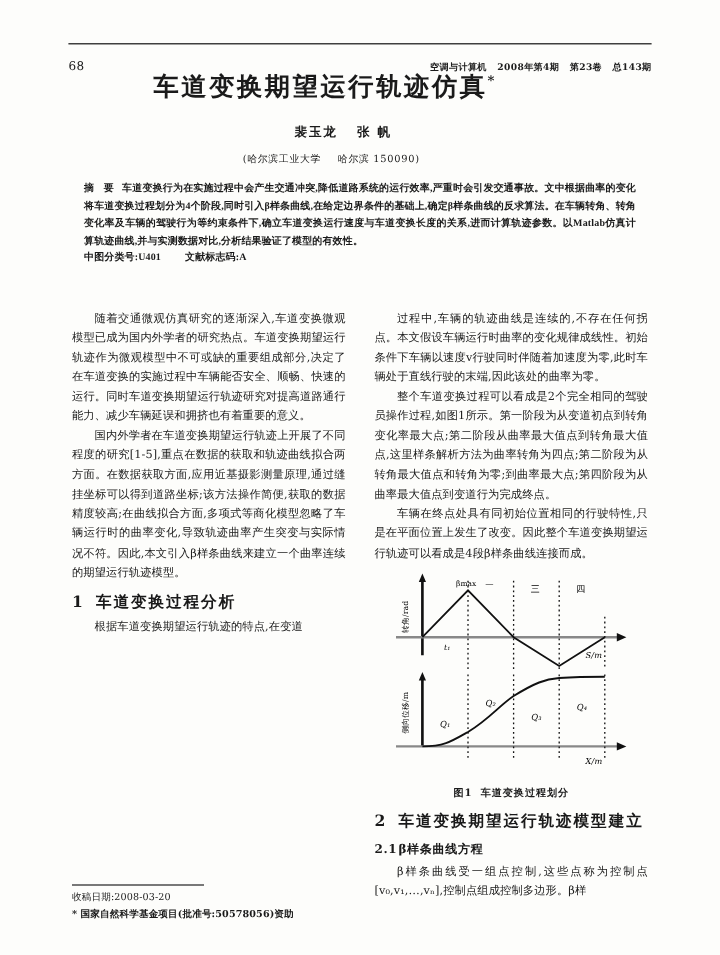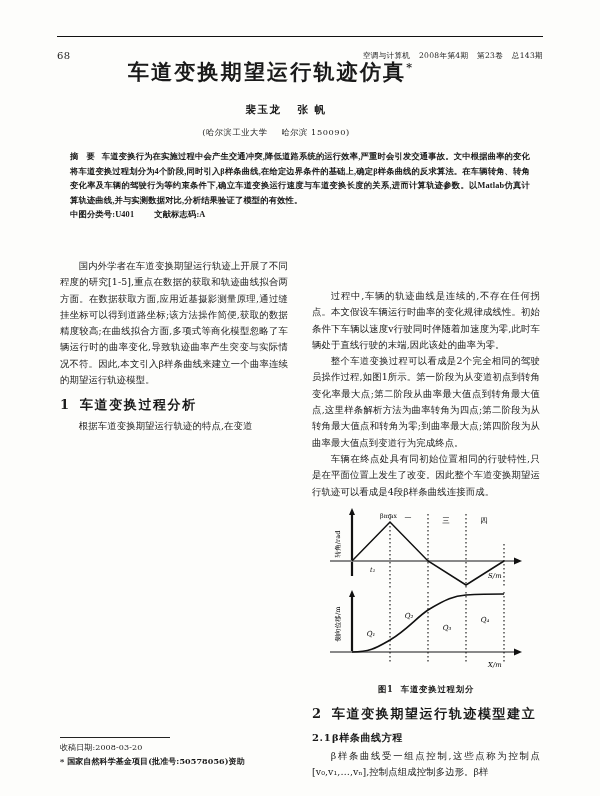--- a/index.html
+++ b/index.html
@@ -35,21 +35,21 @@
     margin-top: 12px;
   }
   .runhead .pageno {
     font-size: 10px;
     font-family: "DejaVu Serif", serif;
   }
   .runhead .jinfo {
     font-size: 7.6px;
     white-space: nowrap;
   }
-  .runhead .jinfo span { margin-left: 6px; }
+  .runhead .jinfo span { margin-left: 6px; font-weight: bold; }
   .rule {
     position: absolute;
     left: 57px; top: 36px;
     width: 486px; height: 0;
     border-top: 1.6px solid #111;
   }
 
   
   .title {
     position: absolute;
@@ -115,21 +115,21 @@
   .col {
     position: absolute;
     top: 258px;
     width: 228px;
     font-size: 9.4px;
     line-height: 16.3px;
     text-align: justify;
     letter-spacing: .1px;
   }
   .col.left  { left: 60px; }
-  .col.right { left: 312px; margin-top: 30px; }
+  .col.right { left: 312px; }
   .col p { margin: 0; text-indent: 2em; }
   .h1 {
     font-size: 13px;
     font-weight: bold;
     letter-spacing: 1.6px;
     margin: 9px 0 4px 0;
     text-indent: 0;
   }
   .h1 .num { display: inline-block; width: 20px; }
   .h2 {
@@ -195,20 +195,21 @@
   <div class="authors"><span>裴玉龙</span><span class="gap"></span><span>张 帆</span></div>
 
   <div class="affil"><span>(哈尔滨工业大学</span><span class="gap"></span><span>哈尔滨 150090)</span></div>
 
   <div class="abs-block">
     <div class="abs-body"><span class="lbl">摘 要</span><span>车道变换行为在实施过程中会产生交通冲突,降低道路系统的运行效率,严重时会引发交通事故。文中根据曲率的变化将车道变换过程划分为4个阶段,同时引入β样条曲线,在给定边界条件的基础上,确定β样条曲线的反求算法。在车辆转角、转角变化率及车辆的驾驶行为等约束条件下,确立车道变换运行速度与车道变换长度的关系,进而计算轨迹参数。以Matlab仿真计算轨迹曲线,并与实测数据对比,分析结果验证了模型的有效性。</span></div>
     <div class="clsrow"><span>中图分类号:</span><span>U401</span><span class="sep"></span><span>文献标志码:</span><span>A</span></div>
   </div>
 
   <div class="col left">
+    <p>随着交通微观仿真研究的逐渐深入,车道变换微观模型已成为国内外学者的研究热点。车道变换期望运行轨迹作为微观模型中不可或缺的重要组成部分,决定了在车道变换的实施过程中车辆能否安全、顺畅、快速的运行。同时车道变换期望运行轨迹研究对提高道路通行能力、减少车辆延误和拥挤也有着重要的意义。</p>
     <p>国内外学者在车道变换期望运行轨迹上开展了不同程度的研究[1-5],重点在数据的获取和轨迹曲线拟合两方面。在数据获取方面,应用近基摄影测量原理,通过缝挂坐标可以得到道路坐标;该方法操作简便,获取的数据精度较高;在曲线拟合方面,多项式等商化模型忽略了车辆运行时的曲率变化,导致轨迹曲率产生突变与实际情况不符。因此,本文引入β样条曲线来建立一个曲率连续的期望运行轨迹模型。</p>
     <div class="h1"><span class="num">1</span><span>车道变换过程分析</span></div>
     <p>根据车道变换期望运行轨迹的特点,在变道</p>
   </div>
 
   <div class="col right">
     <p>过程中,车辆的轨迹曲线是连续的,不存在任何拐点。本文假设车辆运行时曲率的变化规律成线性。初始条件下车辆以速度v行驶同时伴随着加速度为零,此时车辆处于直线行驶的末端,因此该处的曲率为零。</p>
     <p>整个车道变换过程可以看成是2个完全相同的驾驶员操作过程,如图1所示。第一阶段为从变道初点到转角变化率最大点;第二阶段从曲率最大值点到转角最大值点,这里样条解析方法为曲率转角为四点;第二阶段为从转角最大值点和转角为零;到曲率最大点;第四阶段为从曲率最大值点到变道行为完成终点。</p>
     <p>车辆在终点处具有同初始位置相同的行驶特性,只是在平面位置上发生了改变。因此整个车道变换期望运行轨迹可以看成是4段β样条曲线连接而成。</p>
 

